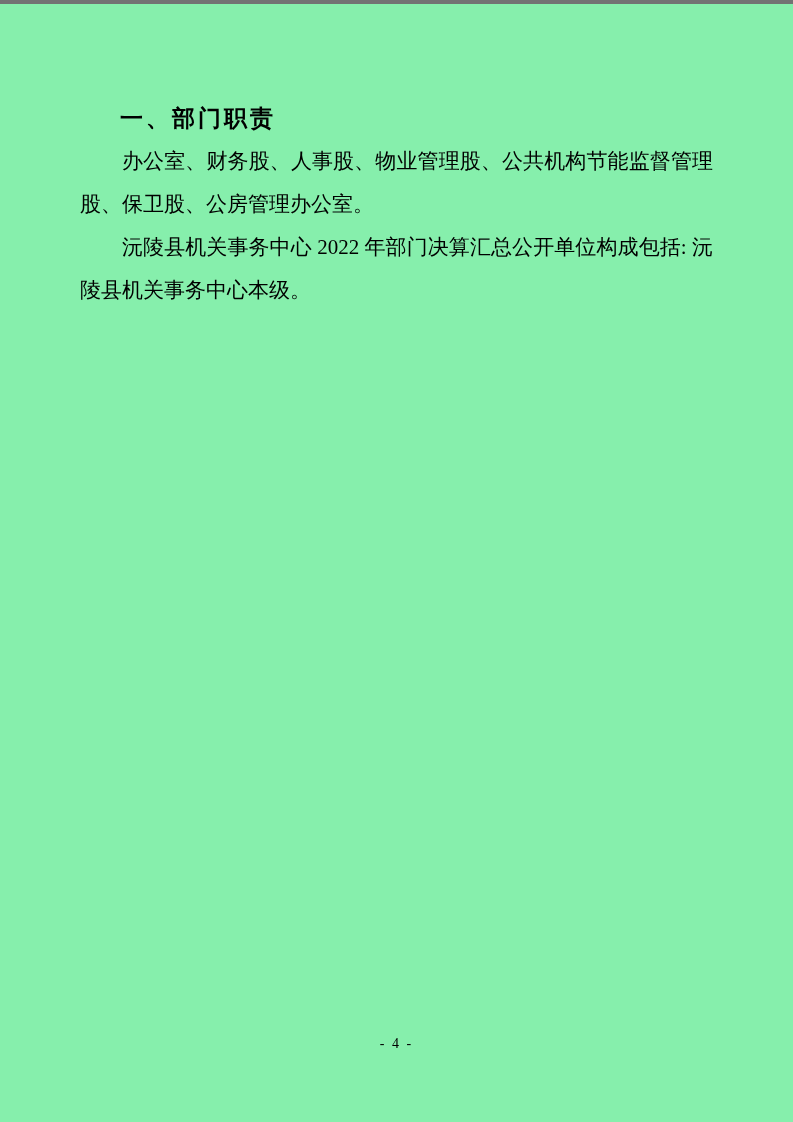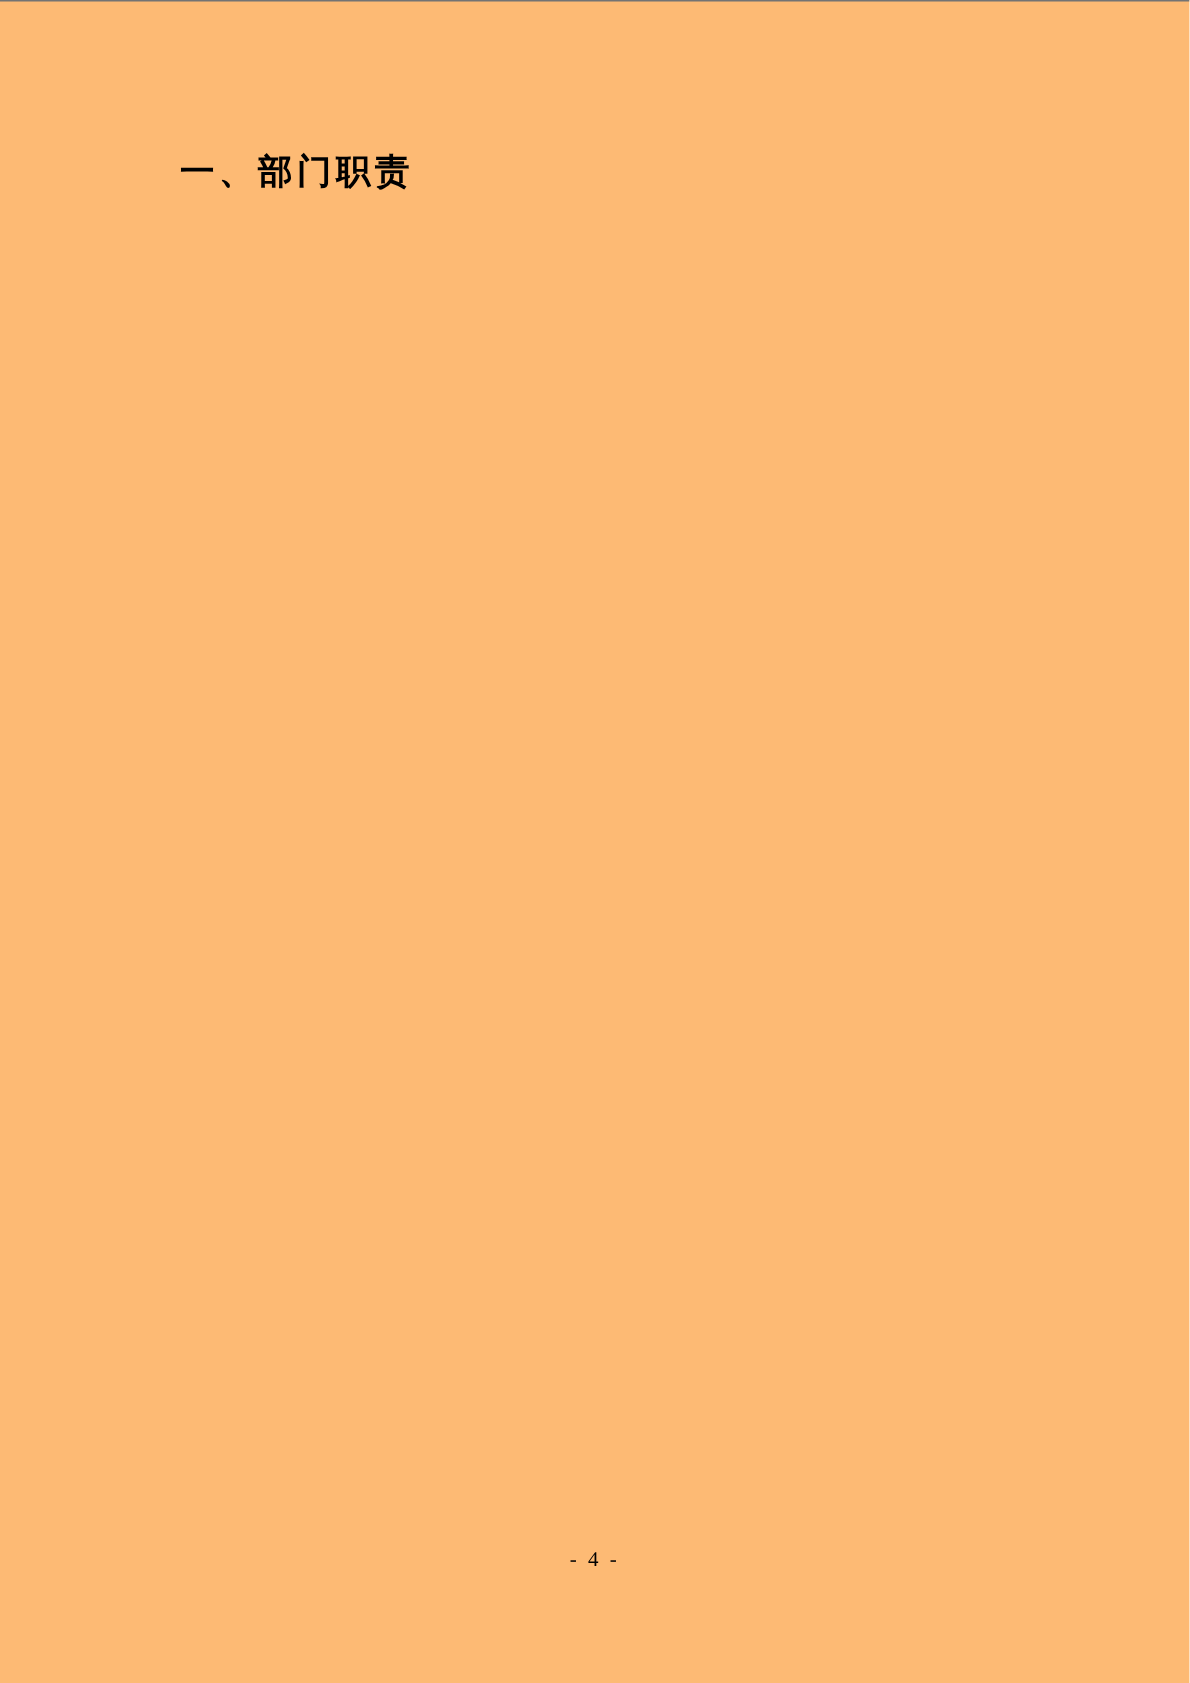--- a/index.html
+++ b/index.html
@@ -4,25 +4,25 @@
 <style>
   html, body {
     margin: 0;
     padding: 0;
     background: #ffffff;
   }
   .page {
     position: relative;
     width: 793px;
     height: 1122px;
-    background: #fdba74;
+    background: #86efac;
     color: #000000;
     overflow: hidden;
     box-sizing: border-box;
-    border-top: 1px solid #737373;
+    border-top: 4px solid #737373;
   }
   .doc-body {
     position: absolute;
     top: 93px;
     left: 80px;
     width: 633px;
   }
   .heading-1 {
     font-family: "DejaVu Sans", "Liberation Sans", sans-serif;
     font-size: 23px;
@@ -73,22 +73,24 @@
 <div class="page">
 
   <main class="doc-body">
 
     <h2 class="heading-1">一、部门职责</h2>
 
 
 
 
 
+    <p class="para">办公室、财务股、人事股、物业管理股、公共机构节能监督管理股、保卫股、公房管理办公室。</p>
 
 
+    <p class="para">沅陵县机关事务中心 2022 年部门决算汇总公开单位构成包括: 沅陵县机关事务中心本级。</p>
 
   </main>
 
   <footer class="page-footer">
     <span class="page-number">- 4 -</span>
   </footer>
 
 </div>
 
 </body></html>

